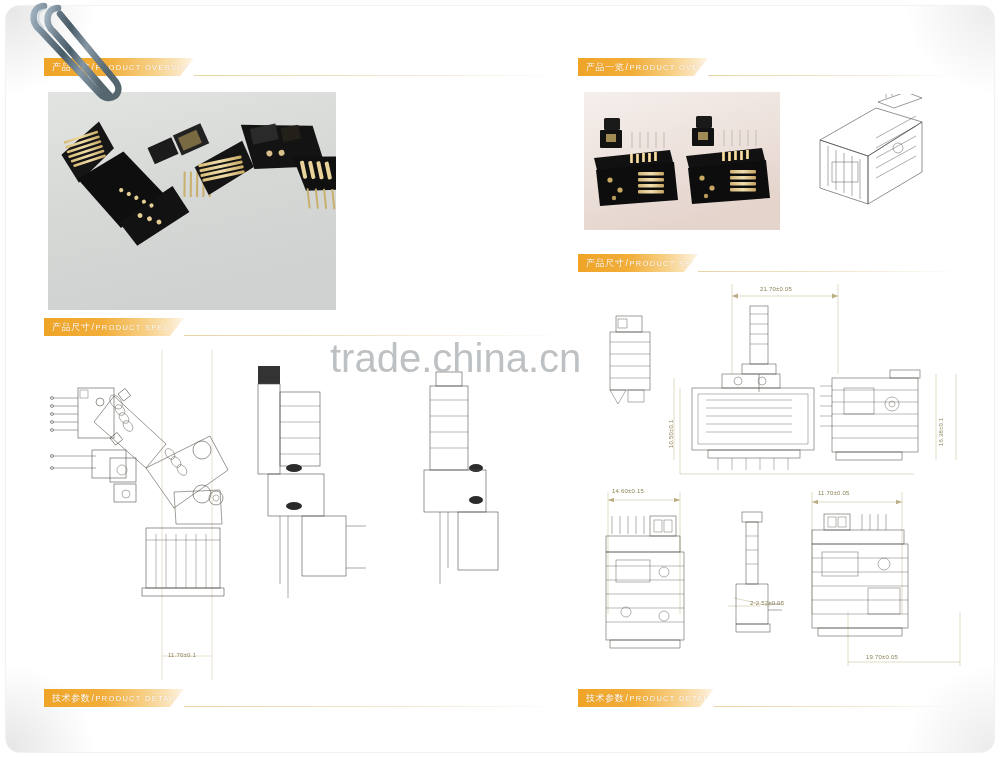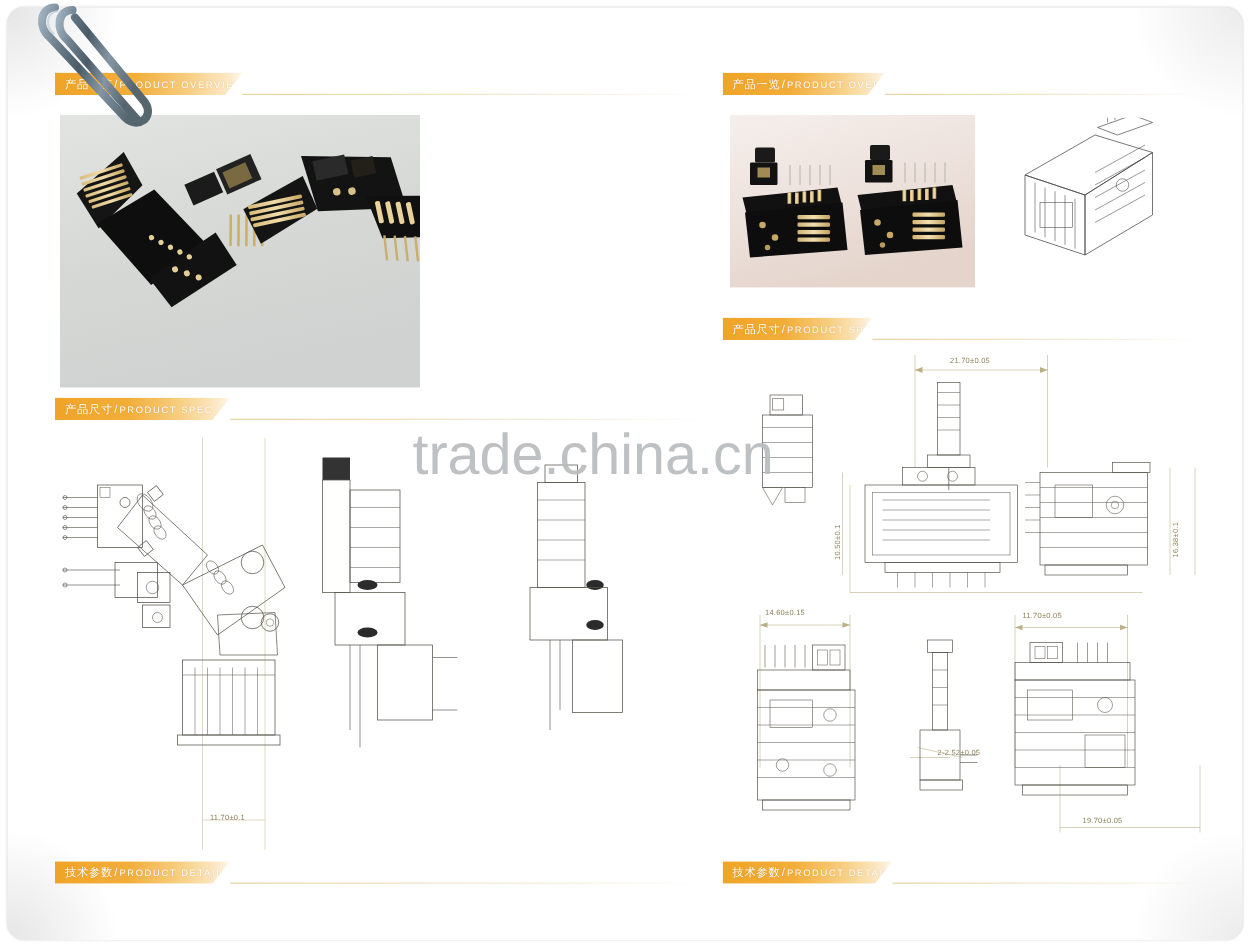--- a/index.html
+++ b/index.html
@@ -75,21 +75,21 @@
     position: absolute;
     overflow: hidden;
   }
   .photo-left  { background: #d9dbd9; }
   .photo-right { background: #efe6e2; }
 
   
   .wm {
     position: absolute;
     left: 330px; top: 336px;
-    font-size: 46px;
+    font-size: 40px;
     color: #b9bcbe;
     font-family: "Liberation Sans", sans-serif;
     letter-spacing: 0px;
     opacity: 0.92;
     pointer-events: none;
     user-select: none;
   }
 
   
   .drawing {

